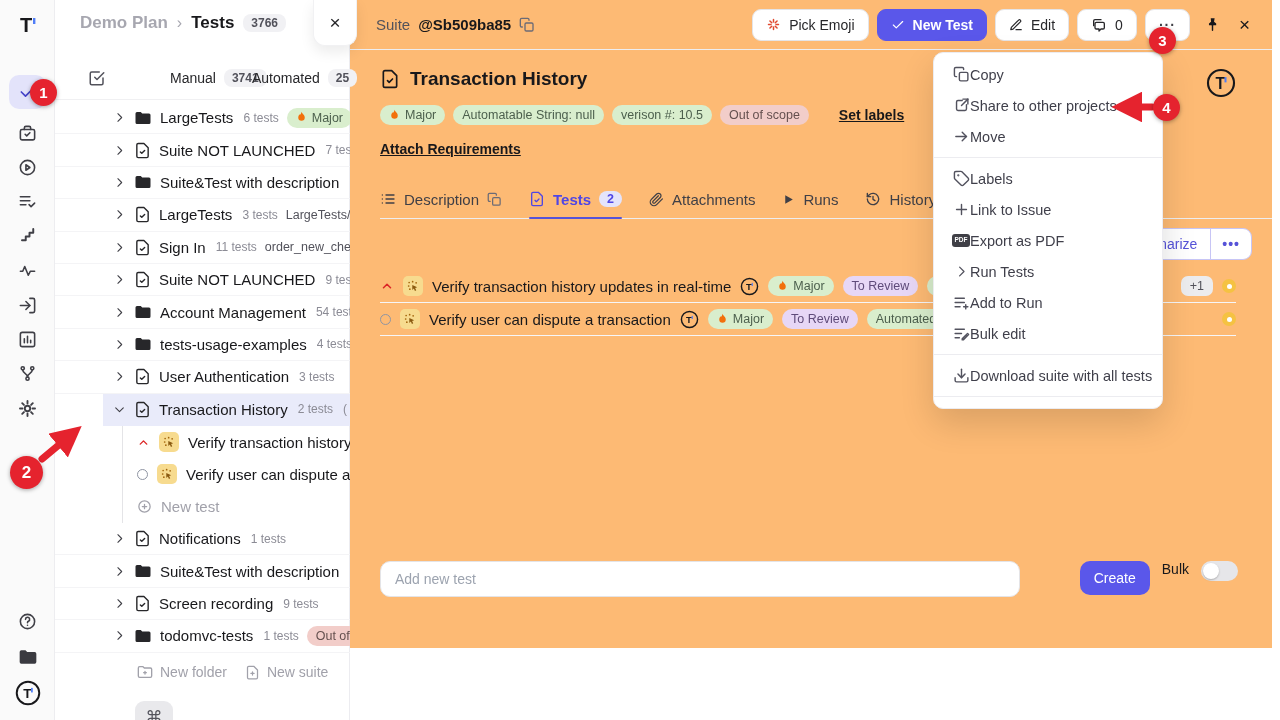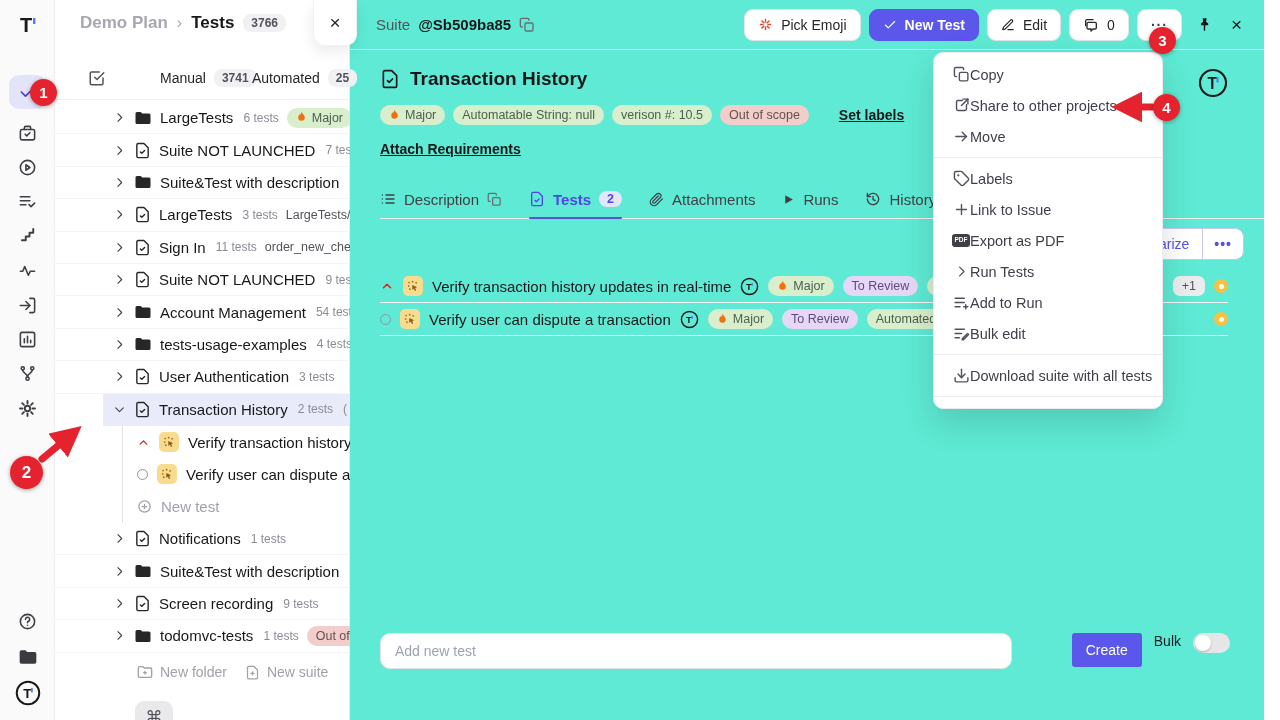--- a/index.html
+++ b/index.html
@@ -50,21 +50,21 @@
     display:flex; align-items:center; justify-content:center; }
   .circ { width:11px; height:11px; border:1.6px solid #8f95a3; border-radius:50%; flex:0 0 auto; }
   .newtest { color:#a1a1aa; }
   .tree-foot { position:absolute; left:82px; top:664px; display:flex; gap:18px; align-items:center;
     color:#a1a1aa; font-size:14px; white-space:nowrap; }
   .tree-foot .fitem { display:flex; gap:7px; align-items:center; }
   .cmd-btn { position:absolute; left:80px; top:701px; width:38px; height:32px; border-radius:9px;
     background:#e9e9ec; color:#52525b; display:flex; align-items:center; justify-content:center; font-size:17px; }
 
   
-  .main { position:absolute; left:350px; top:0; right:16px; height:720px; background:#5eead4; }
+  .main { position:absolute; left:350px; top:0; right:8px; height:648px; background:#fdba74; }
   .close-float { position:absolute; left:313px; top:0; width:44px; height:46px; background:#fff; z-index:6;
     border:1px solid #f1f1f3; border-top:none; border-radius:0 0 12px 12px;
     box-shadow:0 6px 14px rgba(0,0,0,.08); display:flex; align-items:center; justify-content:center;
     font-size:19px; color:#27272a; }
   .mhead { position:absolute; left:0; right:0; top:0; height:50px; border-bottom:1px solid #ededf0;
     display:flex; align-items:center; padding:0 22px 0 26px; gap:8px; }
   .suite-type { font-size:15px; color:#52525b; }
   .suite-id { font-size:15px; font-weight:700; color:#18181b; }
   .iconbtn { color:#6b6b76; display:flex; align-items:center; }
   .spacer { flex:1; }
@@ -96,21 +96,21 @@
   .test-row { height:33px; display:flex; align-items:center; gap:9px; white-space:nowrap; border-bottom:1px solid #f6f6f8; }
   .test-title { font-size:15px; }
   .caret-up { color:#dc2626; }
   .tdot { width:14px; height:14px; border-radius:50%; background:#f5c242; display:flex; align-items:center; justify-content:center; flex:0 0 auto; }
   .tdot i { width:5px; height:5px; background:#fff; border-radius:50%; display:block; }
 
   .composer { position:absolute; left:30px; right:34px; bottom:51px; display:flex; gap:12px; }
   .composer input { flex:1; height:36px; border:1px solid #e4e4e7; border-radius:10px; padding:0 14px;
     font-size:14px; font-family:"Liberation Sans", sans-serif; color:#18181b; outline:none; }
   .composer input::placeholder { color:#9ca3af; }
-  .create { height:34px; width:70px; border:none; border-radius:3px; background:#5a57ea; color:#fff;
+  .create { height:34px; width:70px; border:none; border-radius:10px; background:#5a57ea; color:#fff;
     font-size:14px; font-family:"Liberation Sans", sans-serif;margin-left:48px; }
   .bulk-label { font-size:14px; }
   .toggle { width:37px; height:20px; border-radius:11px; background:#e6e6e9; position:relative; flex:0 0 auto; }
   .toggle .knob { position:absolute; left:2px; top:2px; width:16px; height:16px; border-radius:50%;
     background:#fff; box-shadow:0 1px 2px rgba(0,0,0,.25); }
 
   
   .menu { position:absolute; left:933px; top:52px; width:230px; background:#fff; border:1px solid #ececf0;
     border-radius:10px; box-shadow:0 14px 34px rgba(0,0,0,.14); padding:6px 0; z-index:20; }
   .mitem { height:31px; display:flex; align-items:center; padding-left:18px; font-size:14.5px; color:#3f3f4a; }
@@ -227,21 +227,21 @@
     <span class="crumb-cur">Tests</span>
     <span class="pill">3766</span>
   </div>
   <div class="tree-tabs">
     <span class="ticon">
       <svg class="s" width="18" height="18" viewBox="0 0 24 24">
           <path d="M20 12v7a2 2 0 0 1-2 2H5a2 2 0 0 1-2-2V6a2 2 0 0 1 2-2h10"></path>
           <path d="M9 11l3 3L21 5"></path>
         </svg>
     </span>
-    <span class="ttab" style="left:105px">
+    <span class="ttab" style="left:115px">
       <span>Manual</span>
       <span class="pill">3741</span>
     </span>
     <span class="ttab" style="left:197px">
       <span>Automated</span>
       <span class="pill">25</span>
     </span>
   </div>
 
   <div class="rows">

